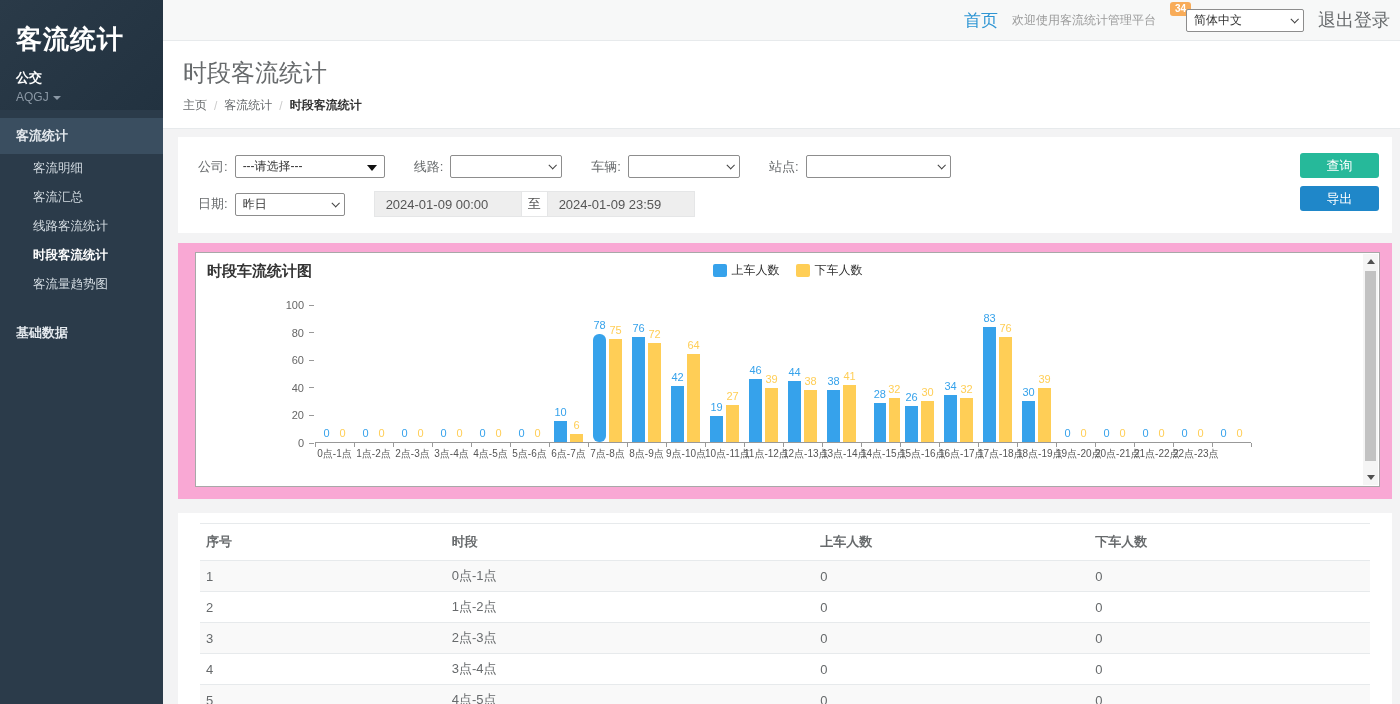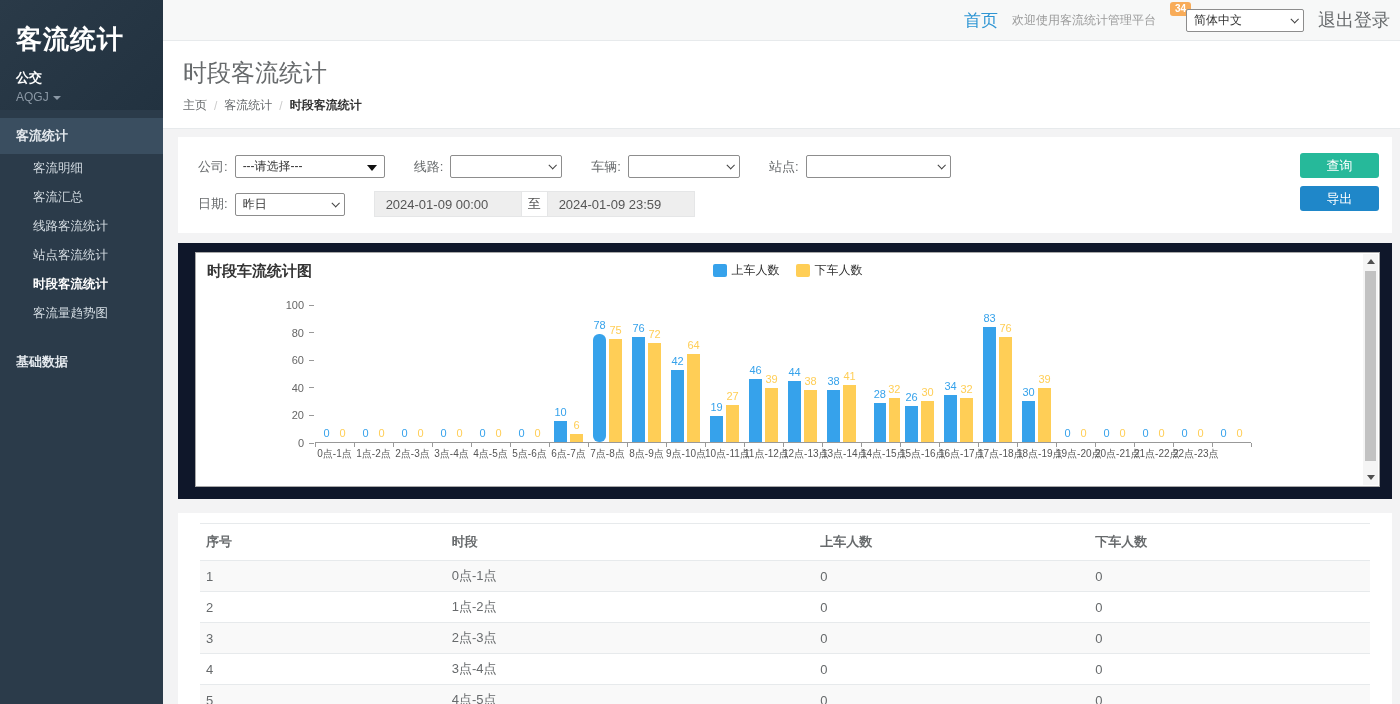--- a/index.html
+++ b/index.html
@@ -52,21 +52,21 @@
   .line-select { width:112px; }
   .vehicle-select { width:112px; }
   .station-select { width:145px; }
   .preset-select { width:110px; }
   .date-input { height:26px; background:#eeeeee; border:1px solid #e5e6e7; font-size:13px; color:#555; display:flex; align-items:center; padding:0 11px; width:148px; }
   .to-box { height:26px; width:27px; background:#fff; border:1px solid #e5e6e7; margin:0 -1px; display:flex; align-items:center; justify-content:center; font-size:13px; color:#555; }
   .btn-col { position:absolute; right:13px; top:16px; display:flex; flex-direction:column; gap:8px; }
   .btn { width:79px; height:25px; border:none; border-radius:3px; color:#fff; font-size:13px; cursor:pointer; font-family:inherit; }
 
   
-  .chart-panel { background:#0f172a; margin-top:10px; padding:9px 12px 12px 17px; }
+  .chart-panel { background:#f9a8d4; margin-top:10px; padding:9px 12px 12px 17px; }
   .chart-box { position:relative; border:1px solid #a8a8a8; height:235px; background:#fff; overflow:hidden; }
   .chart-title { position:absolute; left:11px; top:9px; font-size:15px; font-weight:bold; color:#333; }
   .legend { position:absolute; top:9px; left:0; right:0; display:flex; justify-content:center; gap:16px; }
   .legend-item { display:flex; align-items:center; gap:5px; font-size:12px; color:#333; }
   .legend-swatch { width:14px; height:13px; border-radius:2px; }
   .plot { position:absolute; left:0; top:52px; height:170px; }
   .yaxis { position:absolute; left:0; top:0; width:119px; height:138px; }
   .ytick { position:absolute; right:0; width:100%; }
   .ytick .ylab { position:absolute; right:11px; font-size:11px; color:#666; transform:translateY(-50%); }
   .ytick .ydash { position:absolute; right:1px; top:-0.5px; width:5px; height:1px; background:#999; }
@@ -103,21 +103,20 @@
     <div class="brand-area">
       <div class="brand-title">客流统计</div>
       <div class="brand-org">公交</div>
       <div class="brand-code"><span>AQGJ</span><span class="caret"></span></div>
     </div>
     <div class="menu" id="sidebar-menu">
         <div class="menu-section active">客流统计</div>
         <div class="menu-sub">客流明细</div>
         <div class="menu-sub">客流汇总</div>
         <div class="menu-sub">线路客流统计</div>
-        <div class="menu-sub">站点客流统计</div>
         <div class="menu-sub current">时段客流统计</div>
         <div class="menu-sub">客流量趋势图</div>
         <div class="menu-gap"></div>
         <div class="menu-gap"></div>
         <div class="menu-section">基础数据</div>
       </div>
   </div>
 
   <div class="main">
 
@@ -328,21 +327,21 @@
                       <span class="val" style="color: rgb(54, 162, 235);">76</span>
                     </div>
                     <div class="bar" style="height: 99.36px; background: rgb(255, 206, 86);">
                       <span class="val" style="color: rgb(255, 206, 86);">72</span>
                     </div>
                   </div>
                   <div class="xlabel">8点-9点</div>
                 </div>
                 <div class="cat">
                   <div class="bars">
-                    <div class="bar" style="height: 72px; background: rgb(54, 162, 235);">
+                    <div class="bar" style="height: 56px; background: rgb(54, 162, 235);">
                       <span class="val" style="color: rgb(54, 162, 235);">42</span>
                     </div>
                     <div class="bar" style="height: 88.32px; background: rgb(255, 206, 86);">
                       <span class="val" style="color: rgb(255, 206, 86);">64</span>
                     </div>
                   </div>
                   <div class="xlabel">9点-10点</div>
                 </div>
                 <div class="cat">
                   <div class="bars">

